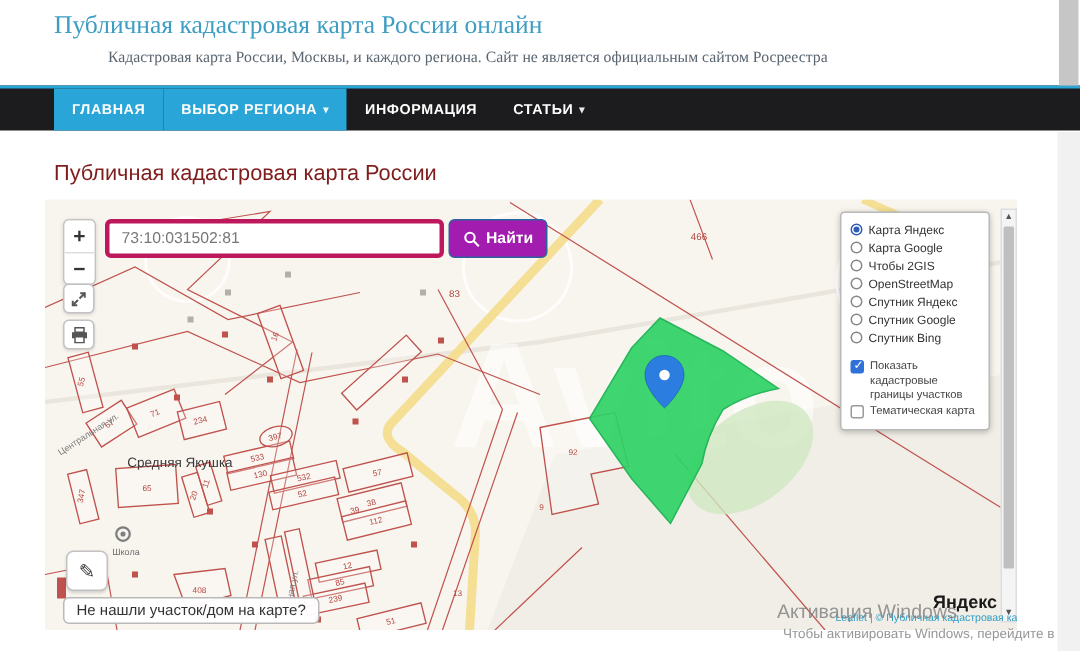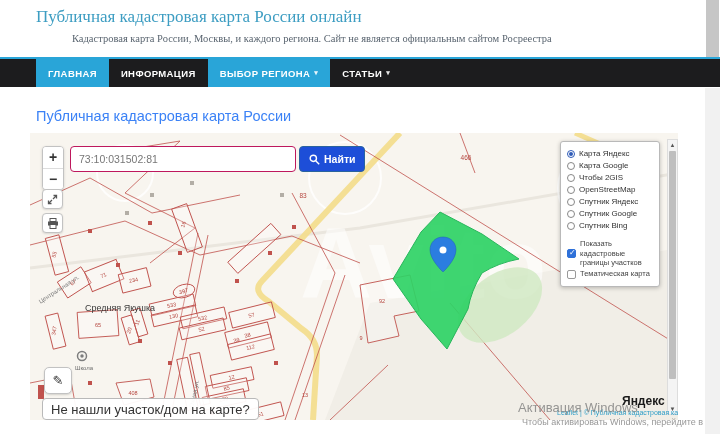--- a/index.html
+++ b/index.html
@@ -14,21 +14,21 @@
 
   
   .navbar { position:absolute; left:0; top:57px; width:720px; height:30px;
     background:#1c1c1e; border-top:2px solid #29a5d8; display:flex; align-items:stretch;
     padding-left:36px; }
   .nav-item { display:flex; align-items:center; padding:0 12px; color:#fff;
     font-size:9.5px; font-weight:bold; letter-spacing:.4px; cursor:pointer; white-space:nowrap; }
   .nav-item.active { background:#29a5d8; }
   .nav-caret { font-size:7px; margin-left:4px; opacity:.9; }
 
-  .page-title { position:absolute; left:36px; top:108px; font-size:14.5px; color:#3b82f6; }
+  .page-title { position:absolute; left:36px; top:108px; font-size:14.5px; color:#7f1d1d; }
 
   
   .map { position:absolute; left:30px; top:133px; width:648px; height:287px;
     background:#f8f5ef; overflow:hidden; }
   .map svg.art { position:absolute; left:0; top:0; }
   .ml-num { fill:#b5463f; font-size:5.5px; text-anchor:middle; }
   .ml-big { fill:#b5463f; font-size:6.5px; text-anchor:middle; }
   .ml-place { fill:#3a3a3a; font-size:9px; text-anchor:middle; }
   .ml-street { fill:#7a7a7a; font-size:6px; text-anchor:middle; }
   .ml-poi { fill:#6e6e6e; font-size:6px; text-anchor:middle; }
@@ -39,33 +39,33 @@
     box-shadow:0 1px 3px rgba(0,0,0,.15); }
   .zoom-btn { width:100%; height:21px; text-align:center; line-height:20px; font-size:14px;
     font-weight:bold; color:#333; cursor:pointer; background:#fff; }
   .zoom-btn + .zoom-btn { border-top:1px solid #ddd; }
   .sq-btn { position:absolute; left:12px; width:21px; height:20px; background:#fff;
     border:1px solid #c2c2c2; border-radius:4px; display:flex; align-items:center;
     justify-content:center; cursor:pointer; box-shadow:0 1px 2px rgba(0,0,0,.12); }
 
   
   .search-bar { position:absolute; left:40px; top:13px; display:flex; }
-  .search-input { width:226px; height:26px; border:1px solid #be185d; border-radius:4px;
+  .search-input { width:226px; height:26px; border:3px solid #be185d; border-radius:4px;
     padding:0 8px; font-size:10.5px; color:#777; background:#fff; outline:none;
     font-family:"Liberation Sans", sans-serif; }
-  .search-btn { height:26px; margin-left:3px; background:#1d4ed8; border:1px solid #2a639e;
+  .search-btn { height:26px; margin-left:3px; background:#a21caf; border:1px solid #2a639e;
     border-radius:4px; color:#fff; font-size:10.5px; font-weight:bold; padding:0 9px;
     display:flex; align-items:center; gap:4px; cursor:pointer;
     font-family:"Liberation Sans", sans-serif; }
 
   
   .layers { position:absolute; left:530px; top:8px; width:100px; background:#fff;
     border:1px solid #b9b9b9; border-radius:3px; box-shadow:0 1px 4px rgba(0,0,0,.25);
     padding:5px 6px 6px 6px; }
-  .lrow { display:flex; align-items:center; margin:1px 0; cursor:pointer; }
+  .lrow { display:flex; align-items:flex-start; margin:1px 0; cursor:pointer; }
   .radio { width:8px; height:8px; border:1px solid #888; border-radius:50%; margin:1px 4px 0 0;
     flex:0 0 auto; position:relative; background:#fff; }
   .radio.on::after { content:""; position:absolute; left:1px; top:1px; width:4px; height:4px;
     border-radius:50%; background:#2f5bb7; }
   .radio.on { border-color:#2f5bb7; }
   .lrow .lbl { font-size:8px; color:#333; line-height:11px; }
   .sep { height:6px; }
   .cb { width:9px; height:9px; border:1px solid #999; border-radius:2px; margin:1px 4px 0 0;
     flex:0 0 auto; background:#fff; position:relative; }
   .cb.on { background:#2f71d9; border-color:#2f71d9; }
@@ -80,21 +80,21 @@
   .ms-thumb { width:7px; flex:0 0 auto; height:228px; background:#bfbfbf; margin:1px 0;
     border-radius:1px; cursor:pointer; }
   .ms-track { flex:1; }
 
   
   .pencil-btn { position:absolute; left:14px; top:234px; width:28px; height:27px;
     background:#fff; border:1px solid #c2c2c2; border-radius:5px; display:flex;
     align-items:center; justify-content:center; font-size:13px; color:#333; cursor:pointer;
     box-shadow:0 1px 2px rgba(0,0,0,.15); }
   .notfound-pill { position:absolute; left:12px; top:265px; background:rgba(255,255,255,.95);
-    border:1px solid #b9b9b9; border-radius:4px; padding:2.5px 8px; font-size:13px;
+    border:1px solid #b9b9b9; border-radius:4px; padding:2.5px 8px; font-size:10px;
     color:#333; cursor:pointer; white-space:nowrap; }
 
   
   .ylogo { position:absolute; left:592px; top:261px; font-size:12px; font-weight:bold;
     color:#1a1a1a; cursor:pointer; }
   .attrib { position:absolute; left:527px; top:276px; font-size:7px; color:#2f9ec7;
     cursor:pointer; white-space:nowrap; }
 
   
   .wm1 { position:absolute; left:518px; top:400px; font-size:13px; color:rgba(125,125,125,.8); }
@@ -111,26 +111,26 @@
 
   <div class="site-header">
     <div class="site-title">Публичная кадастровая карта России онлайн</div>
     <div class="site-subtitle">Кадастровая карта России, Москвы, и каждого региона. Сайт не является официальным сайтом Росреестра</div>
   </div>
 
   <nav class="navbar" id="nav-items">
       <div class="nav-item active">
         <span>ГЛАВНАЯ</span>
       </div>
-      <div class="nav-item">
-        <span>ИНФОРМАЦИЯ</span>
-      </div>
       <div class="nav-item active">
         <span>ВЫБОР РЕГИОНА</span>
         <span class="nav-caret">▾</span>
+      </div>
+      <div class="nav-item">
+        <span>ИНФОРМАЦИЯ</span>
       </div>
       <div class="nav-item">
         <span>СТАТЬИ</span>
         <span class="nav-caret">▾</span>
       </div>
     </nav>
 
   <div class="page-title">Публичная кадастровая карта России</div>
 
   <div class="map">

